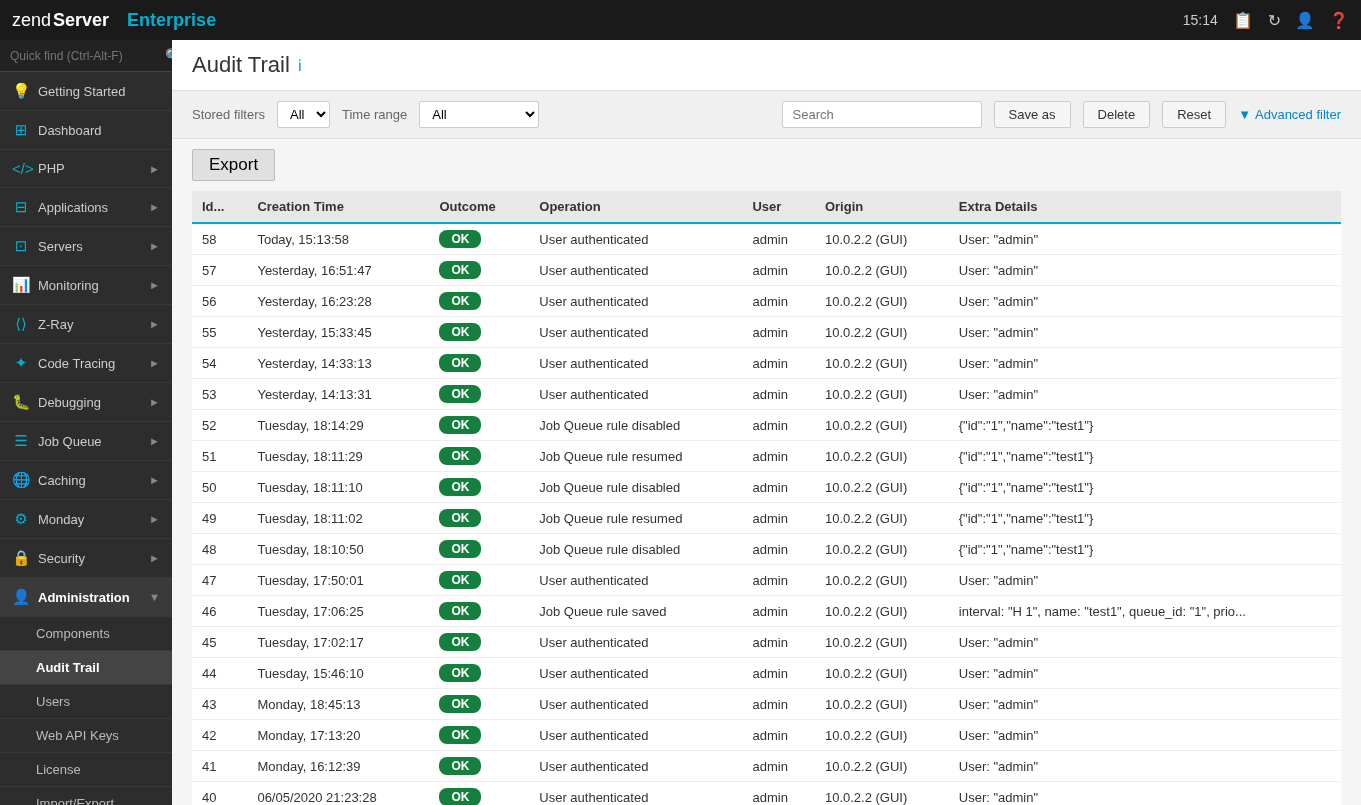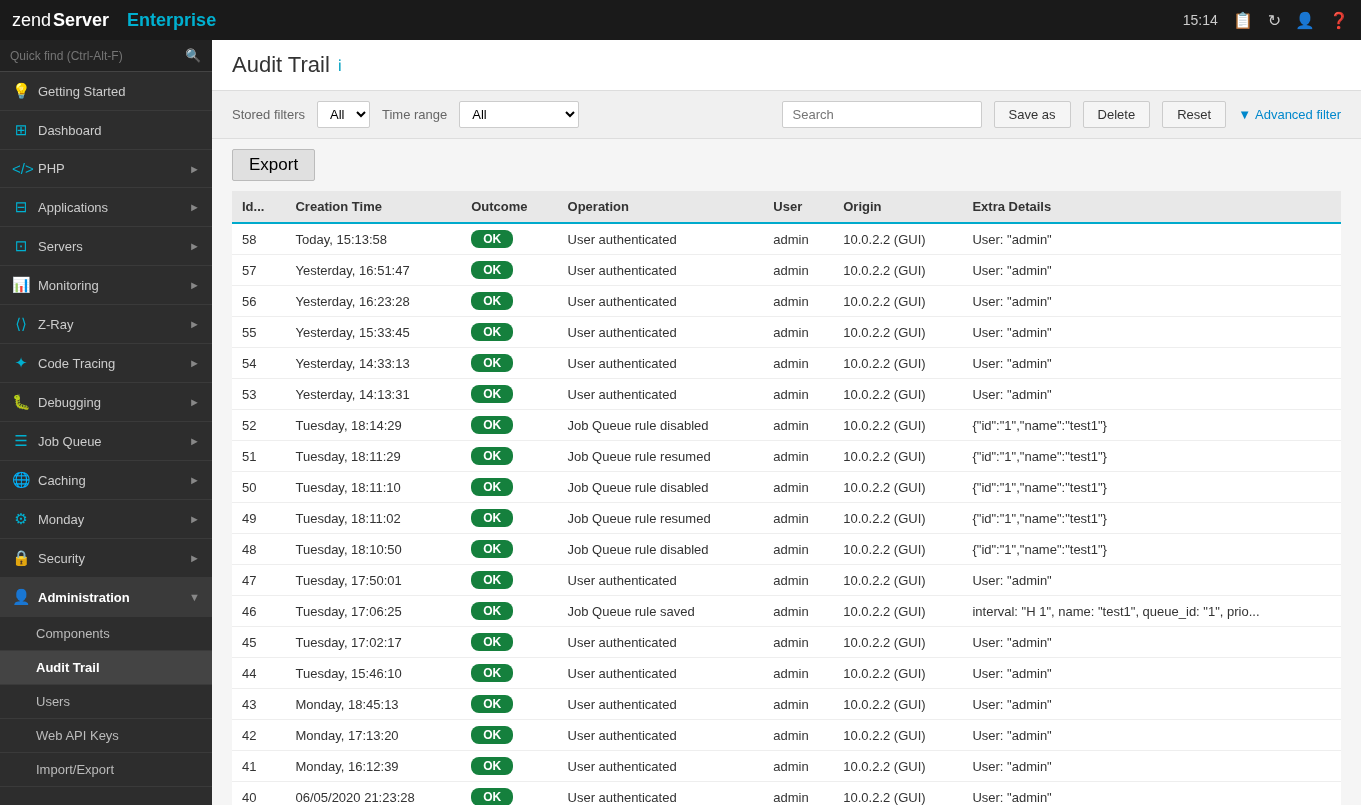--- a/index.html
+++ b/index.html
@@ -30,21 +30,21 @@
 
     
     .main-layout {
       display: flex;
       flex: 1;
       overflow: hidden;
     }
 
     
     .sidebar {
-      width: 212px;
+      width: 172px;
       background: #2d2d2d;
       color: #ccc;
       flex-shrink: 0;
       display: flex;
       flex-direction: column;
       overflow-y: auto;
     }
     .sidebar-search {
       display: flex;
       align-items: center;
@@ -316,20 +316,23 @@
       <span>Components</span>
     </div>
     <div class="sidebar-subitem active">
       <span>Audit Trail</span>
     </div>
     <div class="sidebar-subitem">
       <span>Users</span>
     </div>
     <div class="sidebar-subitem">
       <span>Web API Keys</span>
+    </div>
+    <div class="sidebar-subitem">
+      <span>License</span>
     </div>
     <div class="sidebar-subitem">
       <span>Import/Export</span>
     </div>
   </div>
 
   <div class="content">
 
     <div class="page-header">
       <span class="page-title">Audit Trail</span>

